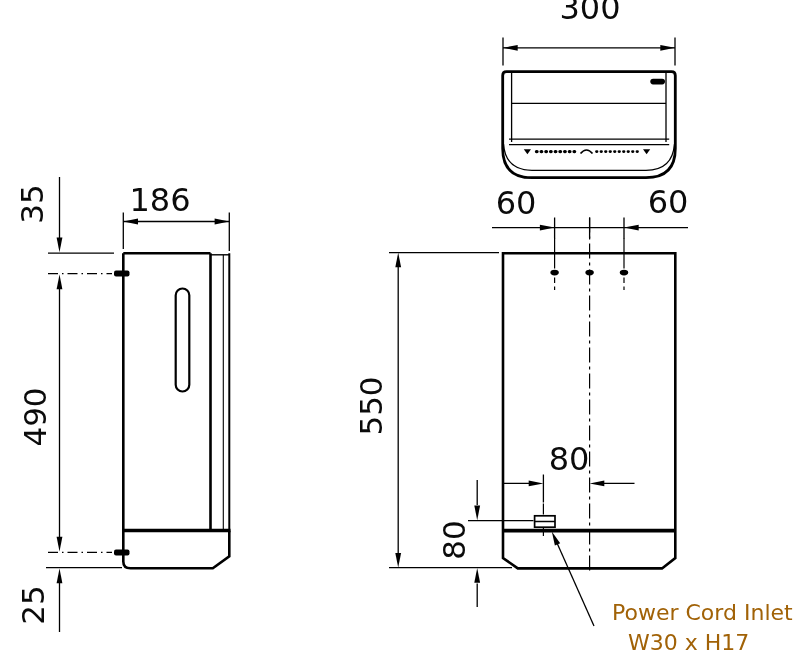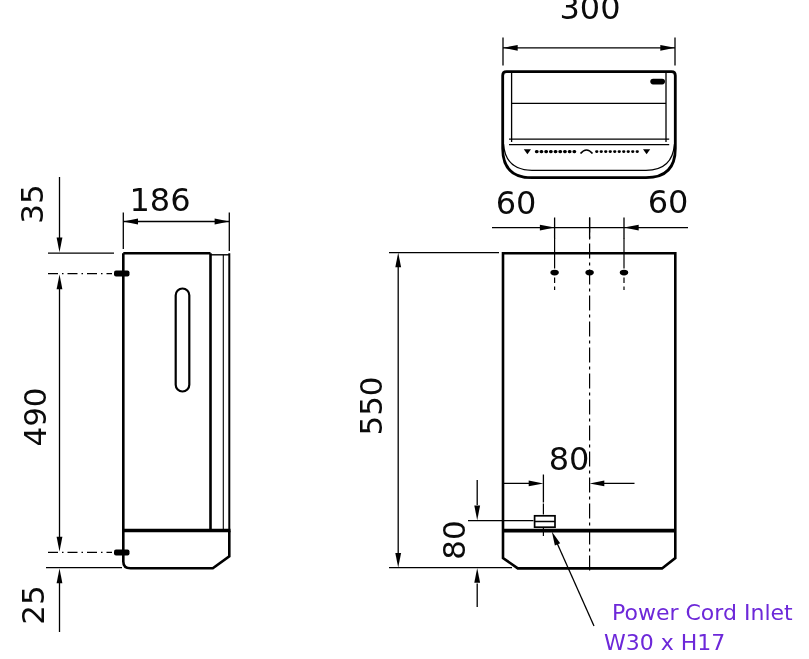--- a/index.html
+++ b/index.html
@@ -9,21 +9,21 @@
   }
   #linework{position:absolute;left:0;top:0;}
   .dim{
     position:absolute;width:96px;height:40px;margin-left:-48px;margin-top:-20px;
     text-align:center;line-height:40px;font-size:32px;color:#0b0b0b;
     white-space:nowrap;letter-spacing:0px;
   }
   .dim.sm{font-size:31px;}
   .rot{transform:rotate(-90deg);}
   .note{
-    position:absolute;font-size:22px;color:#6d28d9;line-height:29px;white-space:nowrap;
+    position:absolute;font-size:22px;color:#a16207;line-height:29px;white-space:nowrap;
   }
 </style>
 </head>
 <body>
 
 <div id="stage">
 
   <svg id="linework" width="809" height="659" viewBox="0 0 809 659">
 
     <g stroke="#000" fill="none">
@@ -137,15 +137,15 @@
 
   <div class="dim" style="left:590px;top:8px;">300</div>
 
   <div class="dim" style="left:516px;top:203px;">60</div>
   <div class="dim" style="left:668px;top:202px;">60</div>
   <div class="dim sm rot" style="left:371px;top:406px;">550</div>
   <div class="dim" style="left:569px;top:459px;">80</div>
   <div class="dim sm rot" style="left:454px;top:540px;">80</div>
 
   <div class="note" style="left:612px;top:598px;">Power Cord Inlet</div>
-  <div class="note" style="left:604px;top:628px;text-align:right;">W30 x H17</div>
+  <div class="note" style="left:628px;top:628px;text-align:right;">W30 x H17</div>
 
 </div>
 
 </body></html>

